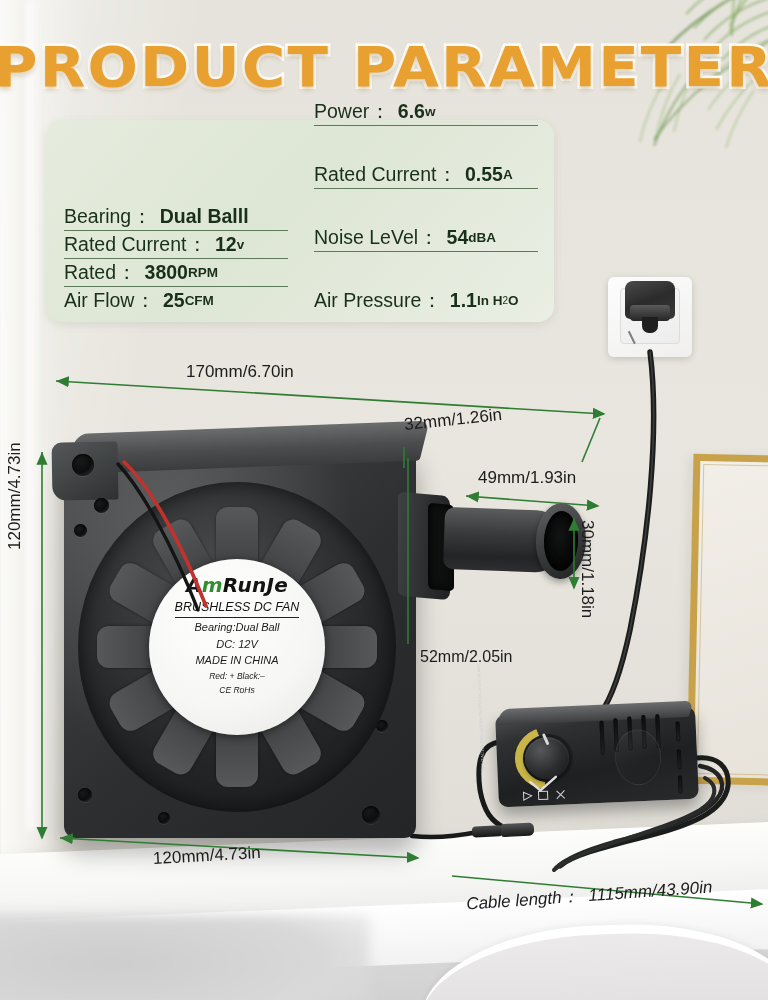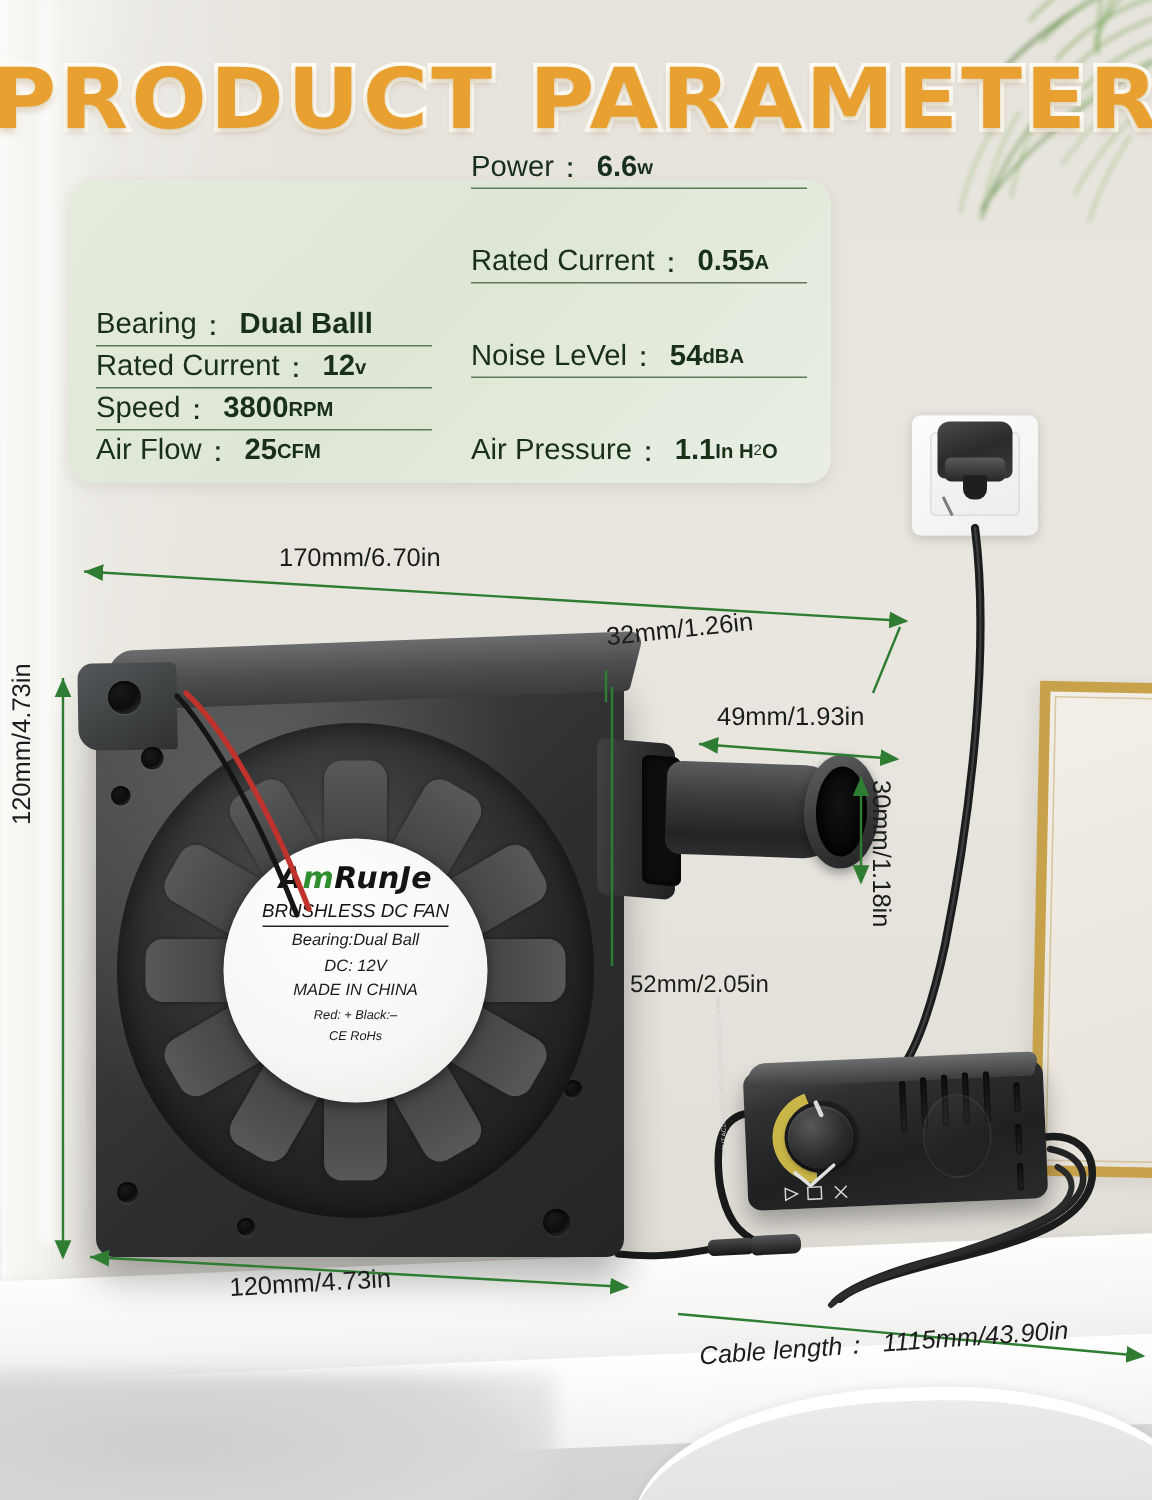--- a/index.html
+++ b/index.html
@@ -416,21 +416,21 @@
     </div>
 
     <div class="spec-row">
       <span class="spec-label">Rated Current</span>
       <span class="spec-colon">：</span>
       <span class="spec-value">12</span>
         <span class="spec-unit">v</span>
     </div>
 
     <div class="spec-row">
-      <span class="spec-label">Speed</span>
+      <span class="spec-label">Rated</span>
       <span class="spec-colon">：</span>
       <span class="spec-value">3800</span>
         <span class="spec-unit">RPM</span>
     </div>
 
     <div class="spec-row">
       <span class="spec-label">Air Flow</span>
       <span class="spec-colon">：</span>
       <span class="spec-value">25</span>
         <span class="spec-unit">CFM</span>

